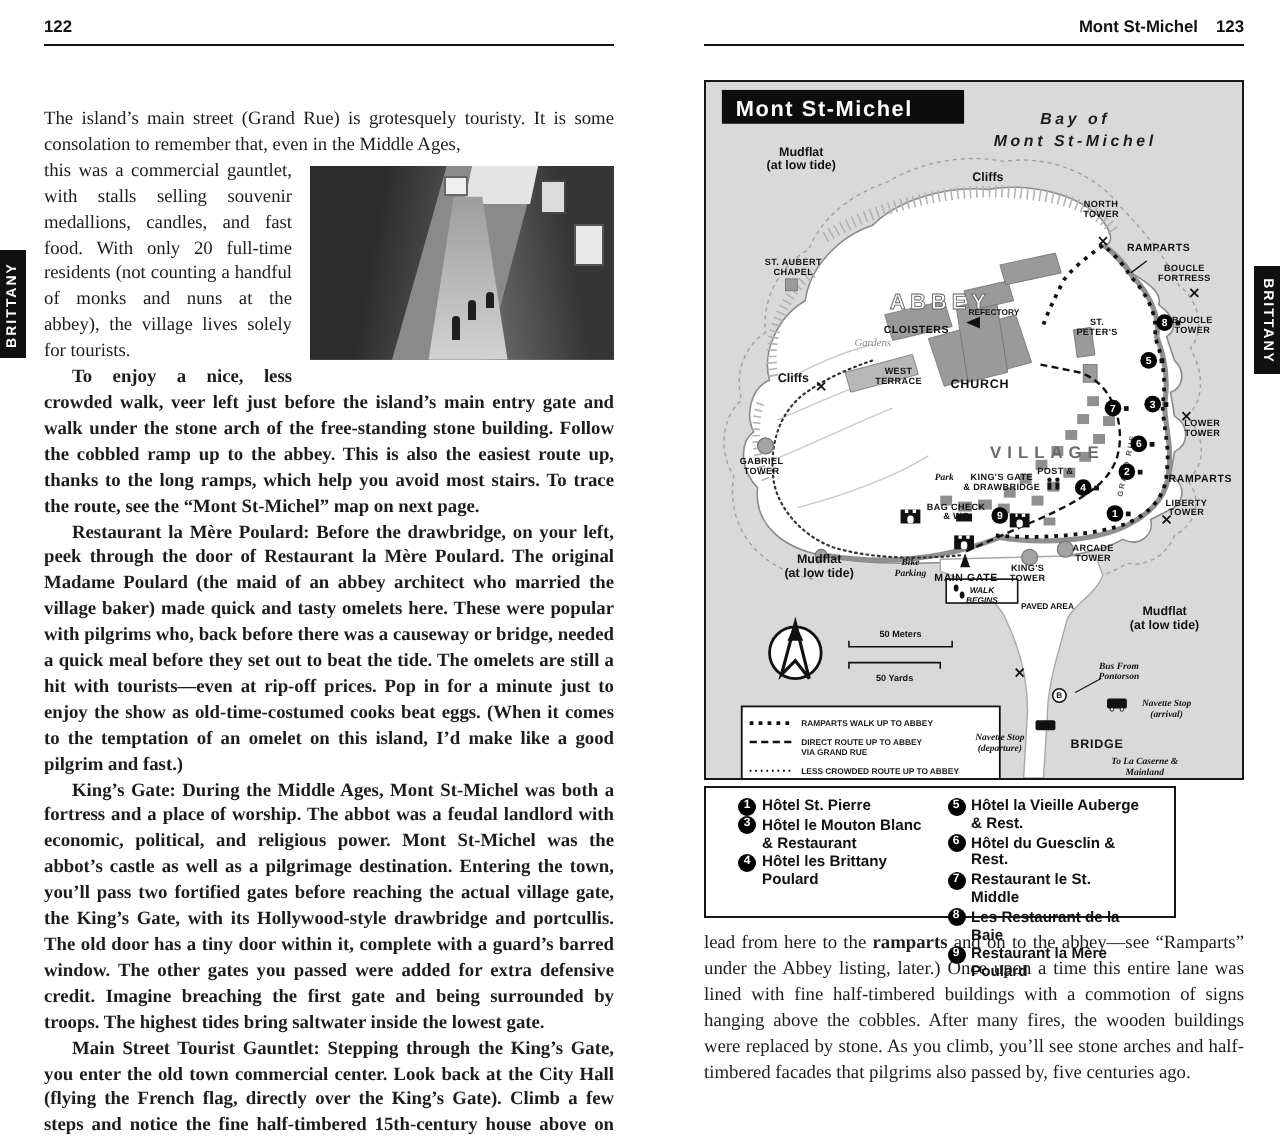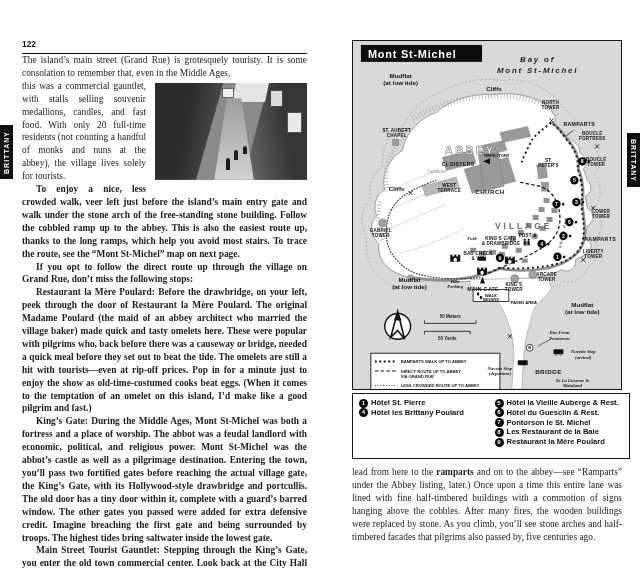--- a/index.html
+++ b/index.html
@@ -9,21 +9,21 @@
   .tab{position:absolute;width:13px;height:54px;background:#101010;color:#fff;
        display:flex;align-items:center;justify-content:center;}
   .tab span{font:bold 7px "Liberation Sans",sans-serif;letter-spacing:1px;white-space:nowrap;}
   .tab-left{left:0;top:125px;}
   .tab-left span{transform:rotate(-90deg);}
   .tab-right{right:0;top:133px;}
   .tab-right span{transform:rotate(90deg);}
   
   .hdr{position:absolute;top:8px;display:flex;gap:9px;align-items:flex-end;
        font:bold 8.4px "Liberation Sans",sans-serif;color:#111;
-       border-bottom:1.3px solid #111;padding-bottom:4px;box-sizing:border-box;margin-top:31px;}
+       border-bottom:1.3px solid #111;padding-bottom:4px;box-sizing:border-box;}
   .hdr-left{left:22px;width:285px;}
   .hdr-right{left:352px;width:270px;justify-content:flex-end;}
   
   .heading{position:absolute;left:22px;top:39px;width:285px;
            font:bold 10.5px "Liberation Sans",sans-serif;color:#111;}
   .body-text{position:absolute;left:22px;top:54px;width:285px;
              font-size:9.4px;line-height:12.9px;text-align:justify;}
   .body-text p{margin:0;}
   .body-text p.ind{text-indent:14px;font-weight:bold;}
   
@@ -63,23 +63,23 @@
           letter-spacing:2.5px;text-anchor:middle;}
   .ml-vill{font:bold 8.5px "Liberation Sans",sans-serif;fill:#6b6b6b;letter-spacing:3px;text-anchor:middle;}
   .ml-bay{font:bold italic 8px "Liberation Sans",sans-serif;fill:#1d1d1d;letter-spacing:1.8px;text-anchor:middle;}
   .ml-wb {font:bold italic 4.2px "Liberation Sans",sans-serif;fill:#111;text-anchor:middle;}
   .ml-gr {font:bold 3.8px "Liberation Sans",sans-serif;fill:#555;letter-spacing:1px;text-anchor:middle;}
   .ml-ttl{font:bold 11px "Liberation Sans",sans-serif;fill:#fff;letter-spacing:.8px;}
   .ml-leg{font:bold 4.2px "Liberation Sans",sans-serif;fill:#1b1b1b;}
   .ml-sc {font:bold 4.6px "Liberation Sans",sans-serif;fill:#111;text-anchor:middle;}
   .mk-n  {font:bold 5.2px "Liberation Sans",sans-serif;fill:#fff;text-anchor:middle;}
   
-  .key-box{position:absolute;left:352px;top:393px;width:278px;height:66px;
+  .key-box{position:absolute;left:352px;top:393px;width:236px;height:66px;
            border:1.2px solid #161616;box-sizing:border-box;background:#fff;
-           display:flex;gap:7px;padding:5px 6px;}
+           display:flex;gap:7px;padding:5px 16px;}
   .key-col{flex:1;display:flex;flex-direction:column;}
   .key-item{display:flex;gap:3px;margin-bottom:1px;
             font:600 7.6px "Liberation Sans",sans-serif;line-height:8.8px;color:#111;}
   .key-num{flex:0 0 9px;width:9px;height:9px;border-radius:50%;background:#000;color:#fff;
            font:bold 6px "Liberation Sans",sans-serif;line-height:9px;text-align:center;margin-top:-.5px;}
   
   .closing{position:absolute;left:352px;top:466px;width:270px;
            font-size:9.4px;line-height:13px;text-align:justify;}
 </style>
 </head>
@@ -108,21 +108,20 @@
       <div class="ph-lane"></div>
       <div class="ph-sign1"></div>
       <div class="ph-sign2"></div>
       <div class="ph-sign3"></div>
       <div class="fig fig1"></div>
       <div class="fig fig2"></div>
       <div class="fig fig3"></div>
     </div>
     <p><span>this was a commercial gauntlet, with stalls selling souvenir medallions, candles, and fast food. With only 20 full-time residents (not counting a handful of monks and nuns at the abbey), the village lives solely for tourists.</span></p>
     <p class="ind"><span>To enjoy a nice, </span><b>less crowded walk,</b><span> veer left just before the island’s main entry gate and walk under the stone arch of the free-standing stone building. Follow the cobbled ramp up to the abbey. This is also the easiest route up, thanks to the long ramps, which help you avoid most stairs. To trace the route, see the “Mont St-Michel” map on next page.</span></p>
-    <p class="ind"><span>If you opt to follow the </span><b>direct route</b><span> up through the village on Grand Rue, don’t miss the following stops:</span></p>
     <p class="ind"><b>Restaurant la Mère Poulard:</b><span> Before the drawbridge, on your left, peek through the door of Restaurant la Mère Poulard. The original Madame Poulard (the maid of an abbey architect who married the village baker) made quick and tasty omelets here. These were popular with pilgrims who, back before there was a causeway or bridge, needed a quick meal before they set out to beat the tide. The omelets are still a hit with tourists—even at rip-off prices. Pop in for a minute just to enjoy the show as old-time-costumed cooks beat eggs. (When it comes to the temptation of an omelet on this island, I’d make like a good pilgrim and fast.)</span></p>
     <p class="ind"><b>King’s Gate:</b><span> During the Middle Ages, Mont St-Michel was both a fortress and a place of worship. The abbot was a feudal landlord with economic, political, and religious power. Mont St-Michel was the abbot’s castle as well as a pilgrimage destination. Entering the town, you’ll pass two fortified gates before reaching the actual village gate, the King’s Gate, with its Hollywood-style drawbridge and portcullis. The old door has a tiny door within it, complete with a guard’s barred window. The other gates you passed were added for extra defensive credit. Imagine breaching the first gate and being surrounded by troops. The highest tides bring saltwater inside the lowest gate.</span></p>
     <p class="ind"><b>Main Street Tourist Gauntlet:</b><span> Stepping through the King’s Gate, you enter the old town commercial center. Look back at the City Hall (flying the French flag, directly over the King’s Gate). Climb a few steps and notice the fine half-timbered 15th-century house above on the right. (To skirt the main street crowds, stairs</span></p>
   </div>
 
   <div class="hdr hdr-right">
     <span>Mont St-Michel</span>
     <span>123</span>
   </div>
 
@@ -397,36 +396,40 @@
     </svg>
   </div>
 
   <div class="key-box">
     <div class="key-col" id="key-col1">
         <div class="key-item">
           <span class="key-num">1</span>
           <span>Hôtel St. Pierre</span>
         </div>
         <div class="key-item">
+          <span class="key-num">3</span>
+          <span>Hôtel le Mouton Blanc &amp; Restaurant</span>
+        </div>
+        <div class="key-item">
           <span class="key-num">4</span>
           <span>Hôtel les Brittany Poulard</span>
         </div>
       </div>
     <div class="key-col" id="key-col2">
         <div class="key-item">
           <span class="key-num">5</span>
           <span>Hôtel la Vieille Auberge &amp; Rest.</span>
         </div>
         <div class="key-item">
           <span class="key-num">6</span>
           <span>Hôtel du Guesclin &amp; Rest.</span>
         </div>
         <div class="key-item">
           <span class="key-num">7</span>
-          <span>Pontorson le St. Michel</span>
+          <span>Restaurant le St. Middle</span>
         </div>
         <div class="key-item">
           <span class="key-num">8</span>
           <span>Les Restaurant de la Baie</span>
         </div>
         <div class="key-item">
           <span class="key-num">9</span>
           <span>Restaurant la Mère Poulard</span>
         </div>
       </div>

